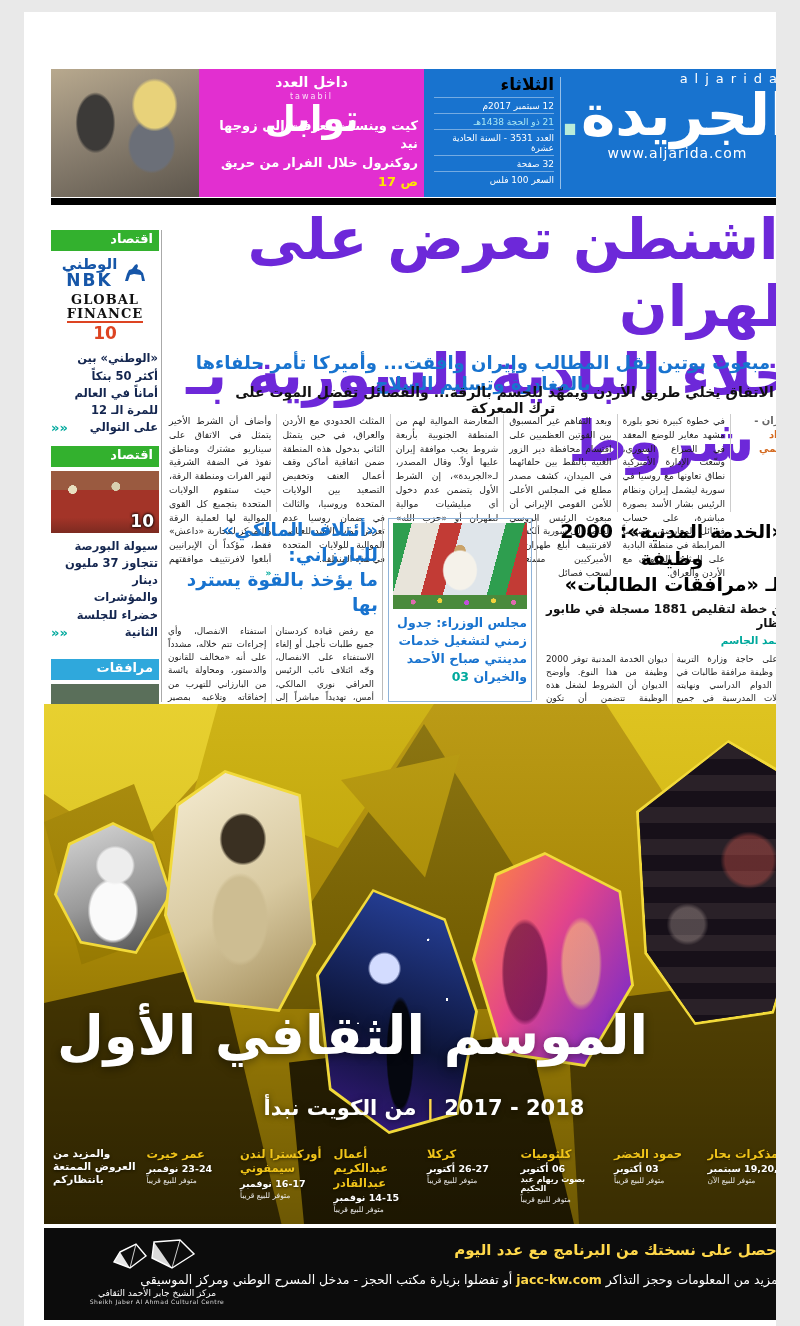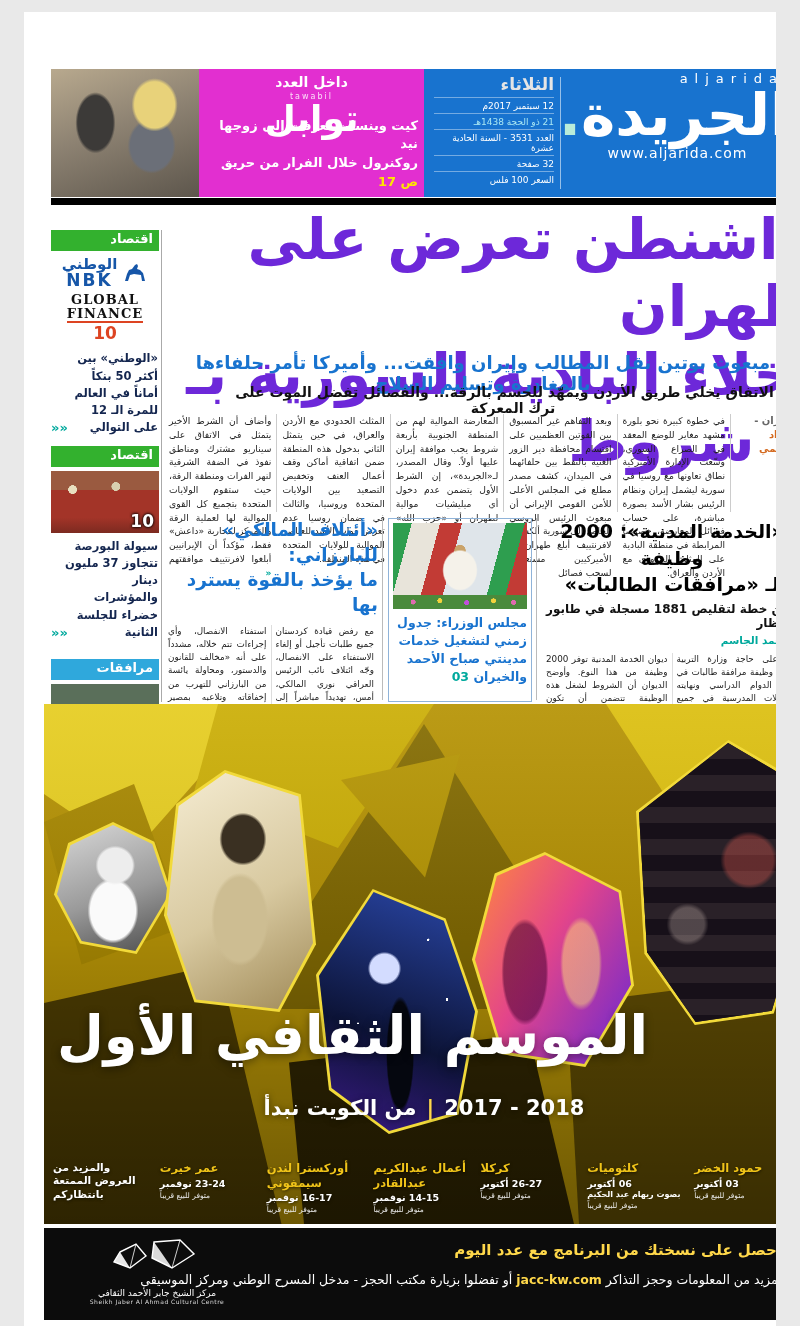--- a/index.html
+++ b/index.html
@@ -16,21 +16,21 @@
       linear-gradient(160deg,#b8a98e 0%,#8d8272 45%,#5d564c 100%); }
   .inside-box { left:175px; top:57px; width:225px; height:128px; background:#e22fd0; color:#fff; text-align:center; }
   .inside-label { font-size:14px; font-weight:bold; margin-top:5px; direction:rtl; }
   .mag-latin { font-size:8px; letter-spacing:2px; opacity:.85; margin-top:2px; }
   .mag-logo { font-size:36px; font-weight:bold; line-height:1.0; direction:rtl; }
   .inside-captions { position:absolute; left:4px; right:6px; bottom:5px; direction:rtl; text-align:right; font-weight:bold; font-size:13px; line-height:1.45; color:#fff; }
   .page-ref-yellow { color:#ffe600; }
 
   .masthead { left:400px; top:57px; width:378px; height:128px; background:#1873cf; }
   .date-block { position:absolute; left:10px; top:5px; width:120px; direction:rtl; text-align:right; }
-  .date-day { color:#e5e5e5; font-weight:bold; font-size:17px; padding-bottom:3px; }
+  .date-day { color:#000000; font-weight:bold; font-size:17px; padding-bottom:3px; }
   .date-row { color:#fff; font-size:9px; padding:2.5px 0; border-top:1px solid rgba(255,255,255,.4); }
   .date-hijri { color:#a9e7f3; }
   .masthead-sep { position:absolute; left:136px; top:8px; bottom:8px; width:1px; background:rgba(255,255,255,.55); }
   .logo-block { position:absolute; right:12px; top:2px; width:225px; text-align:center; color:#fff; }
   .brand-latin { font-size:13px; letter-spacing:7px; text-align:right; padding-right:6px; }
   .brand-arabic { font-size:58px; font-weight:bold; line-height:1.02; direction:rtl; }
   .brand-dot { color:#b9ecd9; }
   .brand-url { font-size:14px; letter-spacing:1px; }
 
   .black-rule { left:27px; top:186px; width:751px; height:7px; background:#000; }
@@ -356,20 +356,25 @@
         <div class="cutout-inner ph-orch"></div>
       </div>
 
     <div class="banner-title">الموسم الثقافي الأول</div>
     <div class="banner-season">
       <span>2018 - 2017</span><span class="season-sep">|</span><span>من الكويت نبدأ</span>
     </div>
 
     <div class="events">
       <div class="event">
+        <div class="event-title">مذكرات بحار</div>
+        <div class="event-date">19,20,21 سبتمبر</div>
+        <div class="event-note">متوفر للبيع الآن</div>
+      </div>
+      <div class="event">
         <div class="event-title">حمود الخضر</div>
         <div class="event-date">03 أكتوبر</div>
         <div class="event-note">متوفر للبيع قريباً</div>
       </div>
       <div class="event">
         <div class="event-title">كلثوميات</div>
         <div class="event-date">06 أكتوبر</div>
         <div class="event-extra">بصوت ريهام عبد الحكيم</div>
         <div class="event-note">متوفر للبيع قريباً</div>
       </div>

